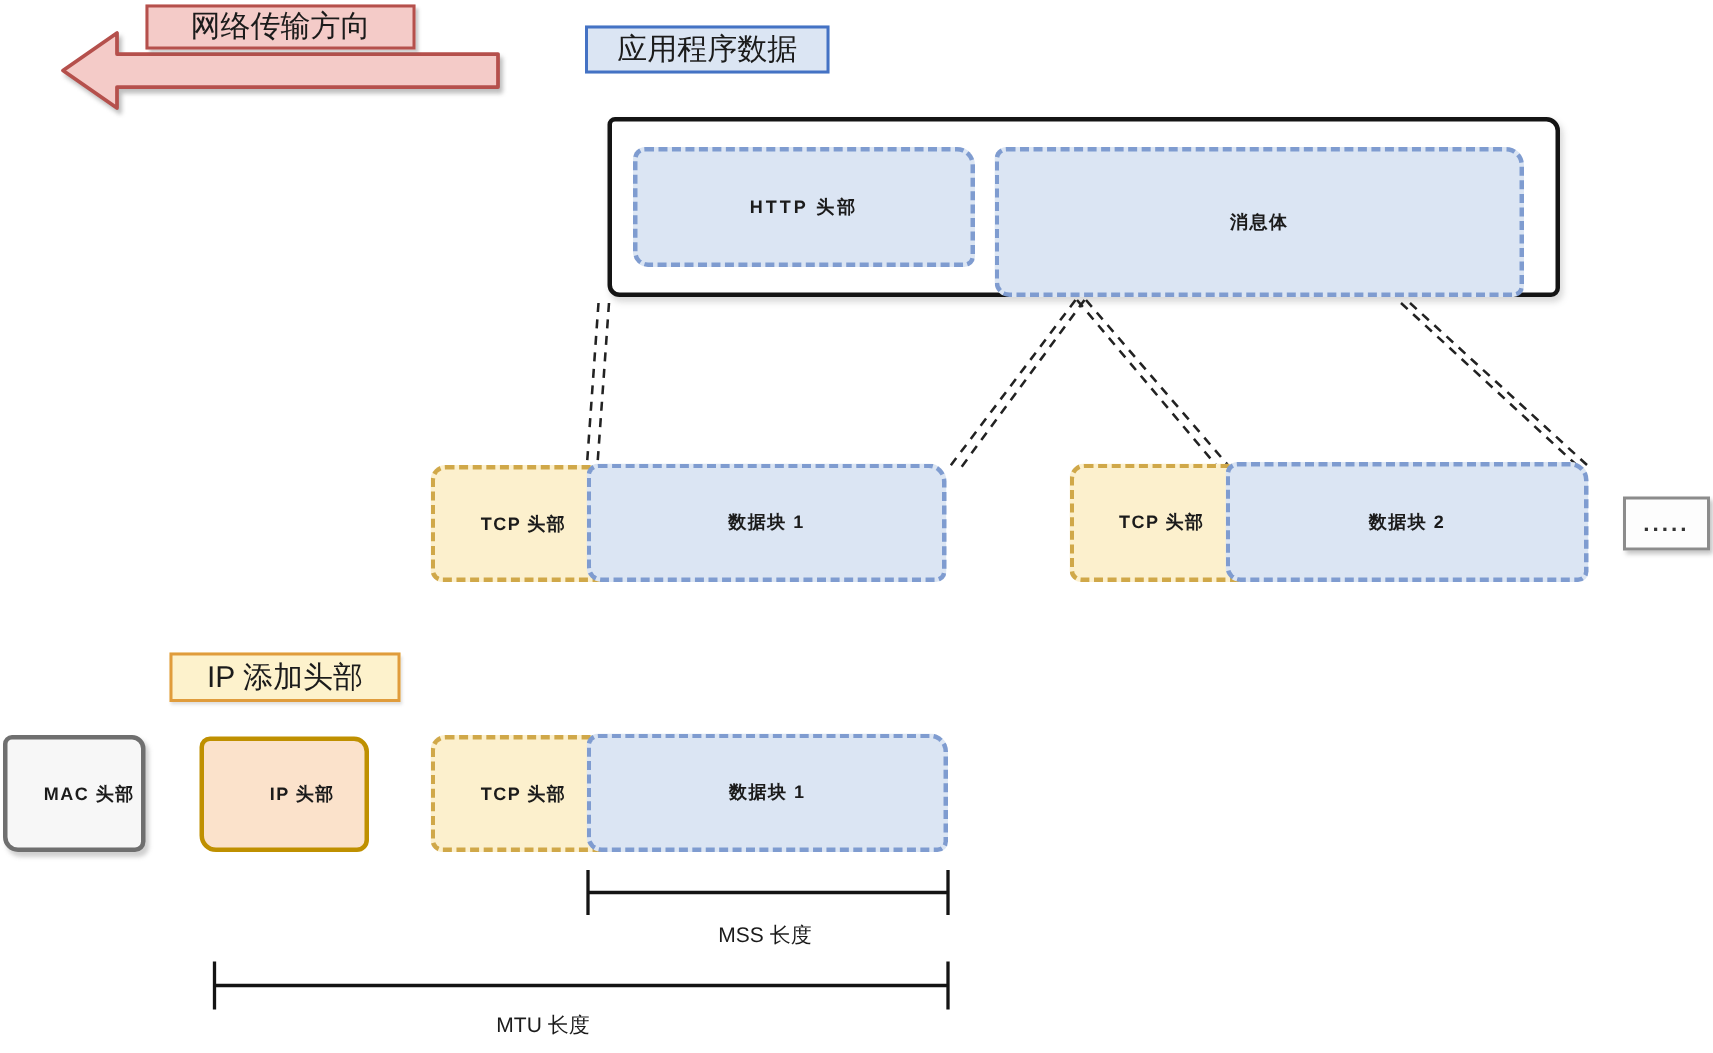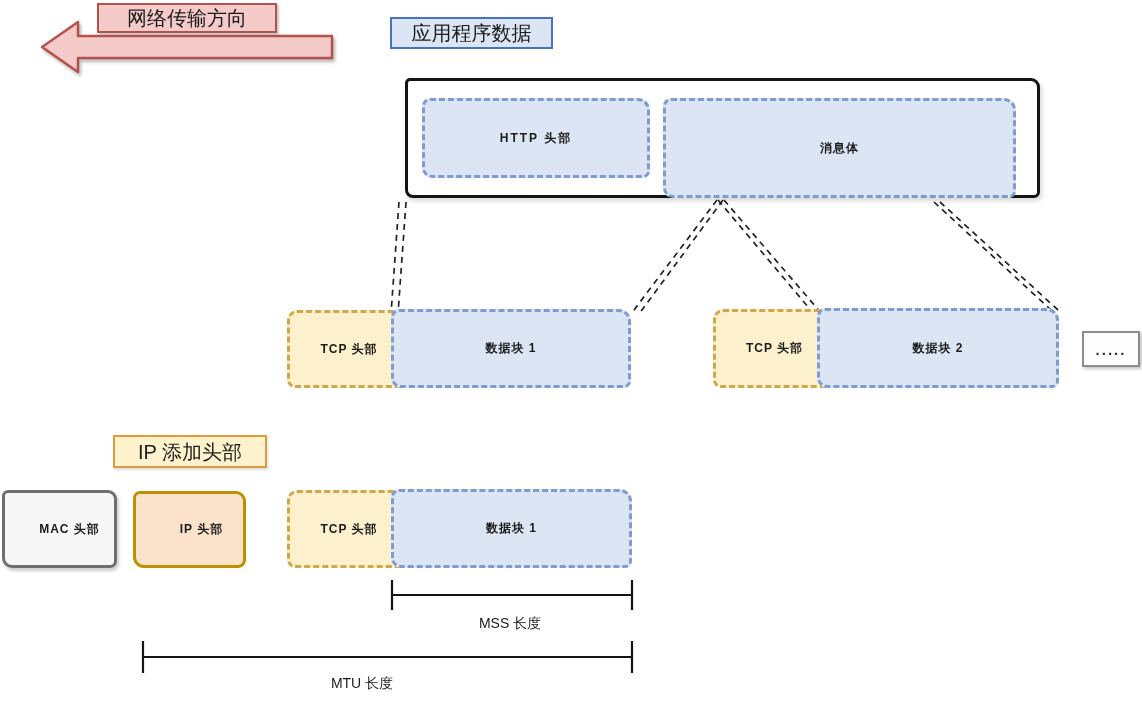--- a/index.html
+++ b/index.html
@@ -70,21 +70,21 @@
 
 
   <div class="abs center block yellow-block" style="left:255px;top:310px;width:124px;height:78px;">TCP 头部</div>
   <div class="abs center block blue-block" style="left:391px;top:309px;width:240px;height:79px;">数据块 1</div>
   <div class="abs center block yellow-block" style="left:681px;top:309px;width:123px;height:79px;">TCP 头部</div>
   <div class="abs center block blue-block" style="left:817px;top:308px;width:242px;height:80px;">数据块 2</div>
   <div class="abs center" id="dots-box" style="left:1082px;top:331px;width:58px;height:36px;">.....</div>
 
   <div class="abs center tag tag-orange" style="left:113px;top:435px;width:154px;height:33px;text-align:center;">IP 添加头部</div>
 
-  <div class="abs center block gray-block" style="left:2px;top:490px;width:115px;height:78px;padding-left:20px;">MAC 头部</div>
+  <div class="abs center block gray-block" style="left:2px;top:490px;width:95px;height:78px;padding-left:20px;">MAC 头部</div>
   <div class="abs center block peach-block" style="left:133px;top:491px;width:113px;height:77px;padding-left:24px;">IP 头部</div>
   <div class="abs center block yellow-block" style="left:255px;top:490px;width:124px;height:78px;">TCP 头部</div>
   <div class="abs center block blue-block" style="left:391px;top:489px;width:241px;height:79px;">数据块 1</div>
 
   <div class="abs center measure-label" style="left:410px;top:610px;width:200px;height:28px;">MSS 长度</div>
   <div class="abs center measure-label" style="left:262px;top:670px;width:200px;height:28px;">MTU 长度</div>
 
 </div>
 
 </body></html>

